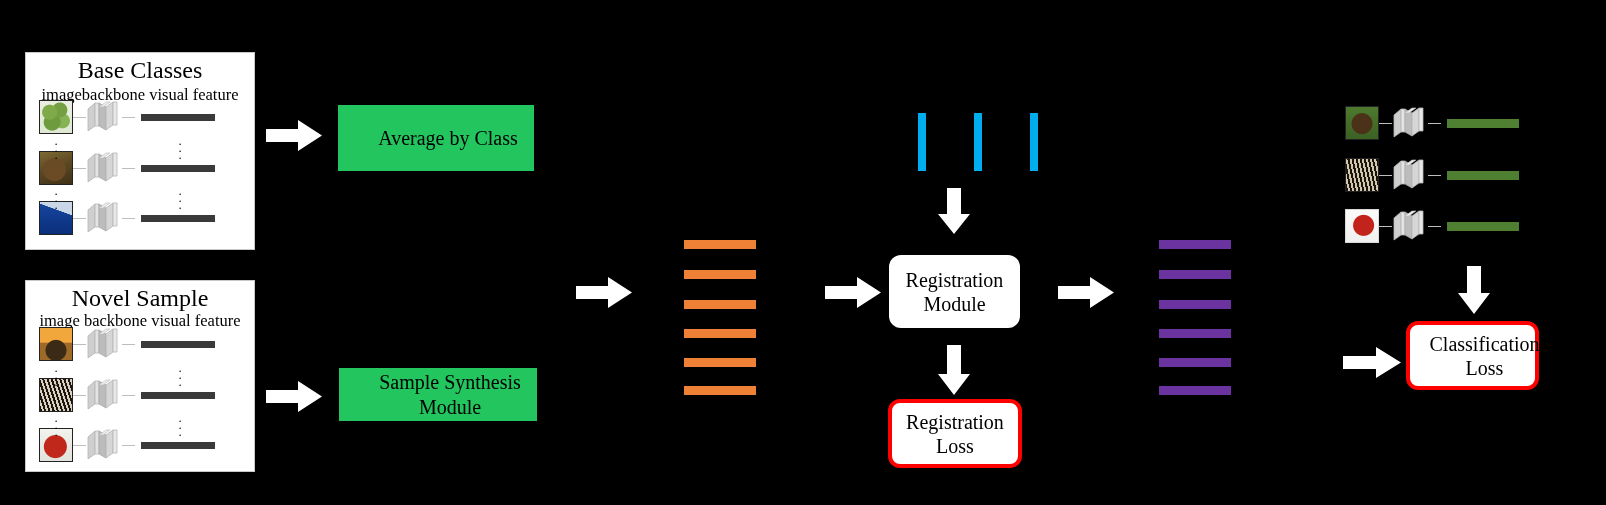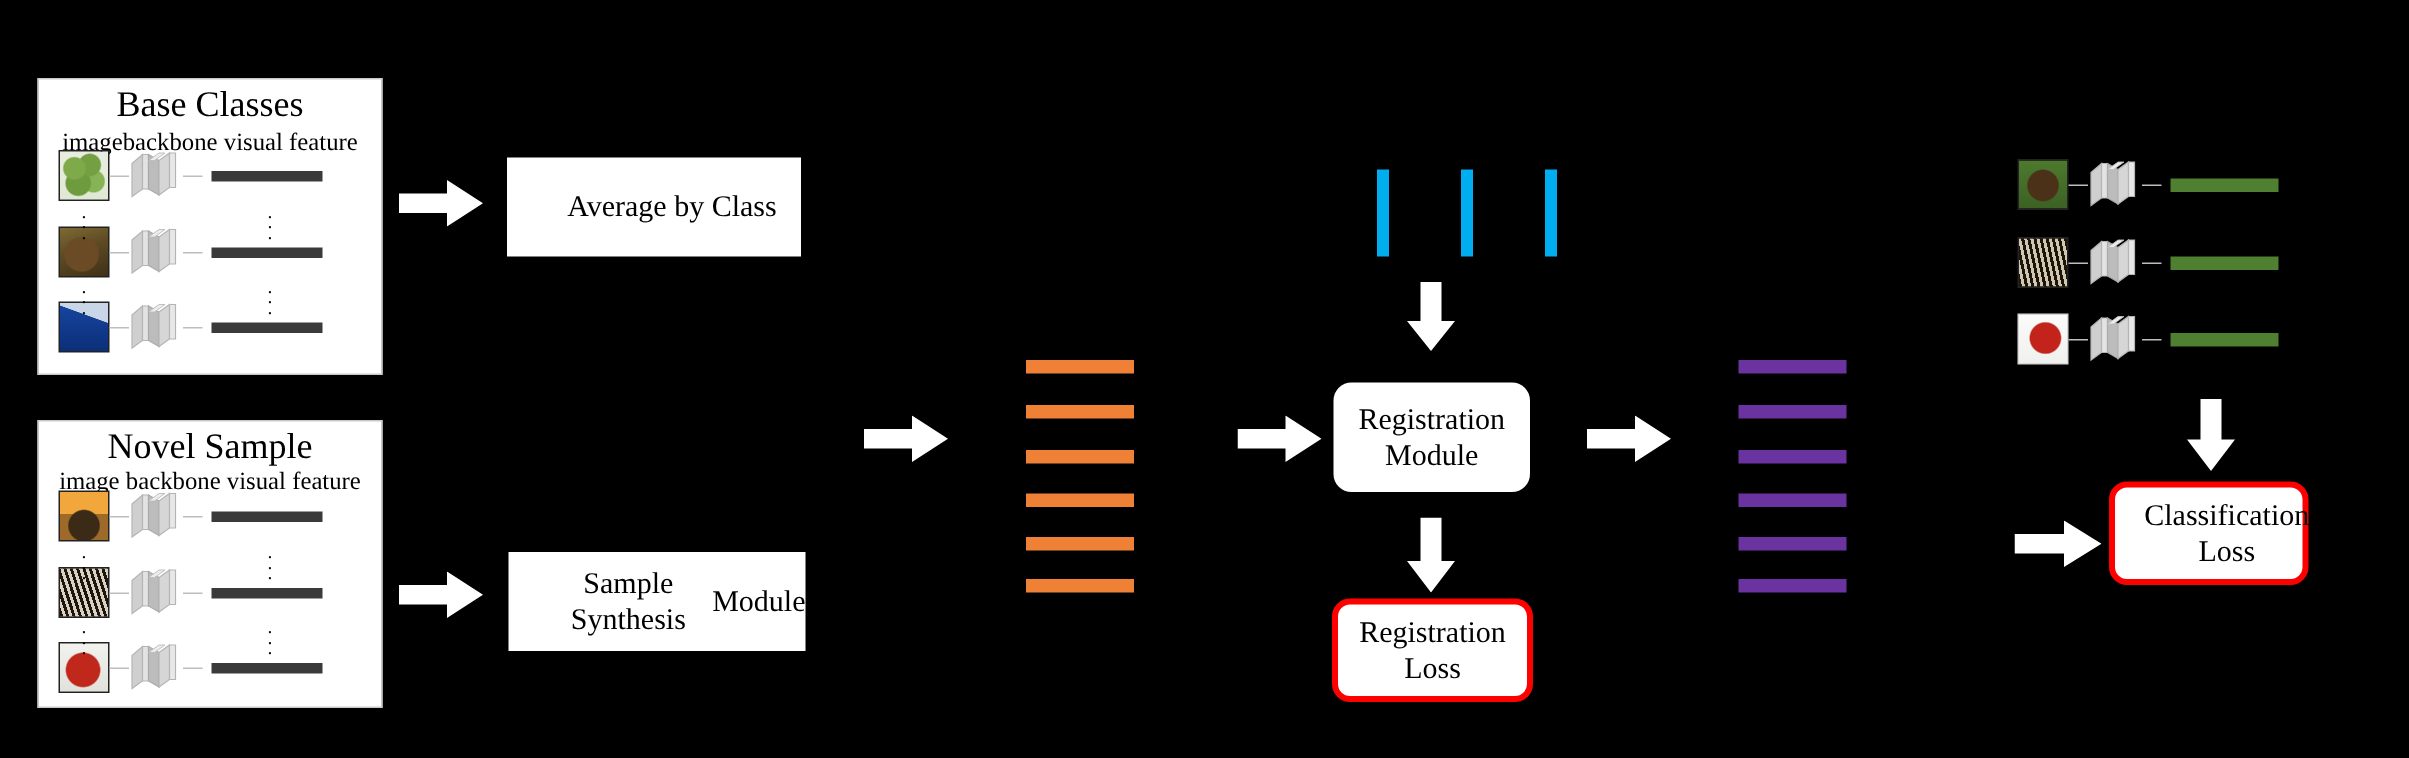--- a/index.html
+++ b/index.html
@@ -58,21 +58,21 @@
     font-size: 15px;
     line-height: 5px;
     text-align: center;
     letter-spacing: 0;
   }
   .vdots b { display: block; font-weight: 700; font-size: 9px; line-height: 7px; }
 
   
   .boxwhite {
     position: absolute;
-    background: #ffffff;
+    background: #22c55e;
     color: #000;
     display: flex;
     align-items: center;
     justify-content: center;
     text-align: center;
     font-size: 20px;
     line-height: 1.22;
     padding-left: 24px;
   }
   .boxround {
@@ -288,21 +288,21 @@
   <div class="arrow-r" style="left:266px; top:381px;">
     <svg width="56" height="31" viewBox="0 0 56 31">
       <polygon points="0,9 32,9 32,0 56,15.5 32,31 32,22 0,22" fill="#ffffff"></polygon>
     </svg>
   </div>
 
   <div class="boxwhite" style="left:338px; top:105px; width:196px; height:66px;">
     <span>Average by Class</span>
   </div>
 
-  <div class="boxwhite" style="left:339px; top:368px; width:198px; height:66px; flex-direction:row;">
+  <div class="boxwhite" style="left:339px; top:368px; width:198px; height:53px; flex-direction:column;">
     <span>Sample Synthesis</span>
     <span>Module</span>
   </div>
 
   <div class="arrow-r" style="left:576px; top:277px;">
     <svg width="56" height="31" viewBox="0 0 56 31">
       <polygon points="0,9 32,9 32,0 56,15.5 32,31 32,22 0,22" fill="#ffffff"></polygon>
     </svg>
   </div>
 

